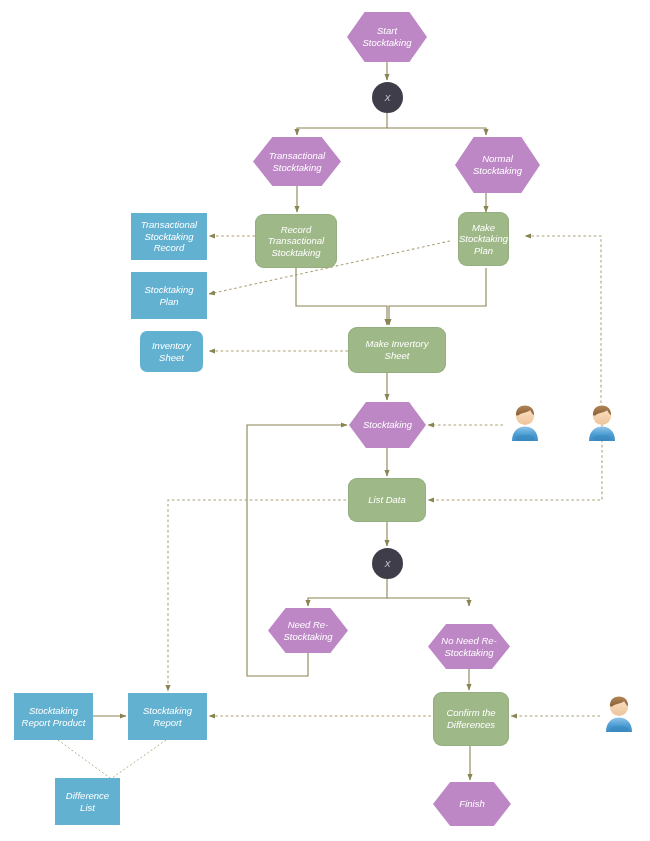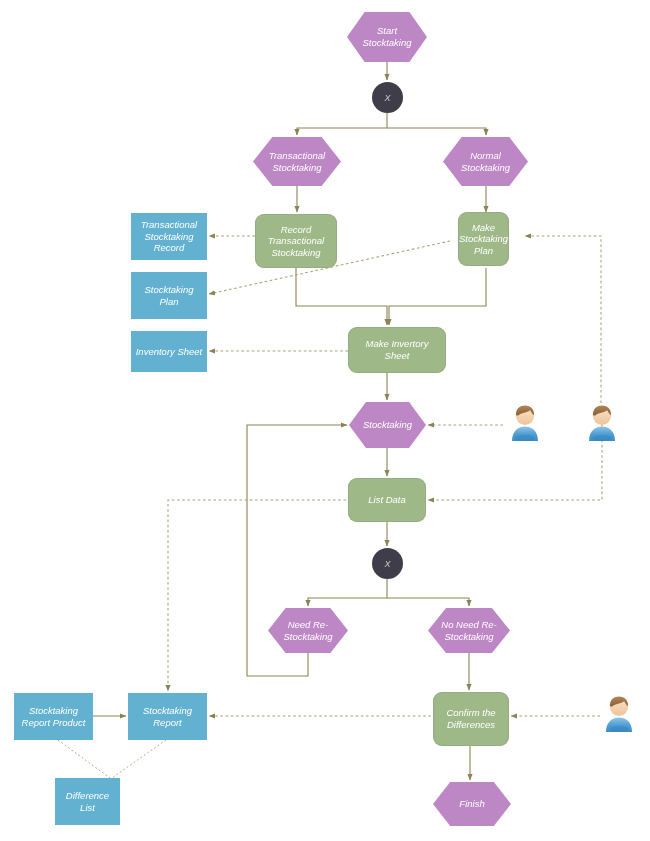--- a/index.html
+++ b/index.html
@@ -92,54 +92,54 @@
   <div id="nodes">
       <div class="node hex" style="left: 347px; top: 12px; width: 80px; height: 50px;">
         <span>Start<br>Stocktaking</span>
       </div>
       <div class="gateway" style="left: 372px; top: 82px; width: 31px; height: 31px;">
         <span>X</span>
       </div>
       <div class="node hex" style="left: 253px; top: 137px; width: 88px; height: 49px;">
         <span>Transactional<br>Stocktaking</span>
       </div>
-      <div class="node hex" style="left: 443px; top: 137px; width: 85px; height: 49px;">
+      <div class="node hex" style="left: 455px; top: 137px; width: 85px; height: 56px;">
         <span>Normal<br>Stocktaking</span>
       </div>
       <div class="node proc" style="left: 255px; top: 214px; width: 82px; height: 54px;">
         <span>Record<br>Transactional<br>Stocktaking</span>
       </div>
       <div class="node proc" style="left: 450px; top: 212px; width: 51px; height: 54px; margin-left: 8px;">
         <span>Make<br>Stocktaking<br>Plan</span>
       </div>
       <div class="node data" style="left: 131px; top: 213px; width: 76px; height: 47px;">
         <span>Transactional<br>Stocktaking<br>Record</span>
       </div>
       <div class="node data" style="left: 131px; top: 272px; width: 76px; height: 47px;">
         <span>Stocktaking<br>Plan</span>
       </div>
-      <div class="node data" style="left: 131px; top: 331px; width: 76px; height: 41px;">
+      <div class="node data" style="left: 140px; top: 331px; width: 63px; height: 41px; border-radius: 7px;">
         <span>Inventory Sheet</span>
       </div>
       <div class="node proc" style="left: 348px; top: 327px; width: 98px; height: 46px;">
         <span>Make Invertory<br>Sheet</span>
       </div>
       <div class="node hex" style="left: 349px; top: 402px; width: 77px; height: 46px;">
         <span>Stocktaking</span>
       </div>
       <div class="node proc" style="left: 348px; top: 478px; width: 78px; height: 44px;">
         <span>List Data</span>
       </div>
       <div class="gateway" style="left: 372px; top: 548px; width: 31px; height: 31px;">
         <span>X</span>
       </div>
       <div class="node hex" style="left: 268px; top: 608px; width: 80px; height: 45px;">
         <span>Need Re-<br>Stocktaking</span>
       </div>
-      <div class="node hex" style="left: 428px; top: 608px; width: 82px; height: 45px;">
+      <div class="node hex" style="left: 428px; top: 624px; width: 82px; height: 45px;">
         <span>No Need Re-<br>Stocktaking</span>
       </div>
       <div class="node proc" style="left: 433px; top: 692px; width: 76px; height: 54px;">
         <span>Confirm the<br>Differences</span>
       </div>
       <div class="node hex" style="left: 433px; top: 782px; width: 78px; height: 44px; align-items: center;">
         <span>Finish</span>
       </div>
       <div class="node data" style="left: 128px; top: 693px; width: 79px; height: 47px;">
         <span>Stocktaking<br>Report</span>

